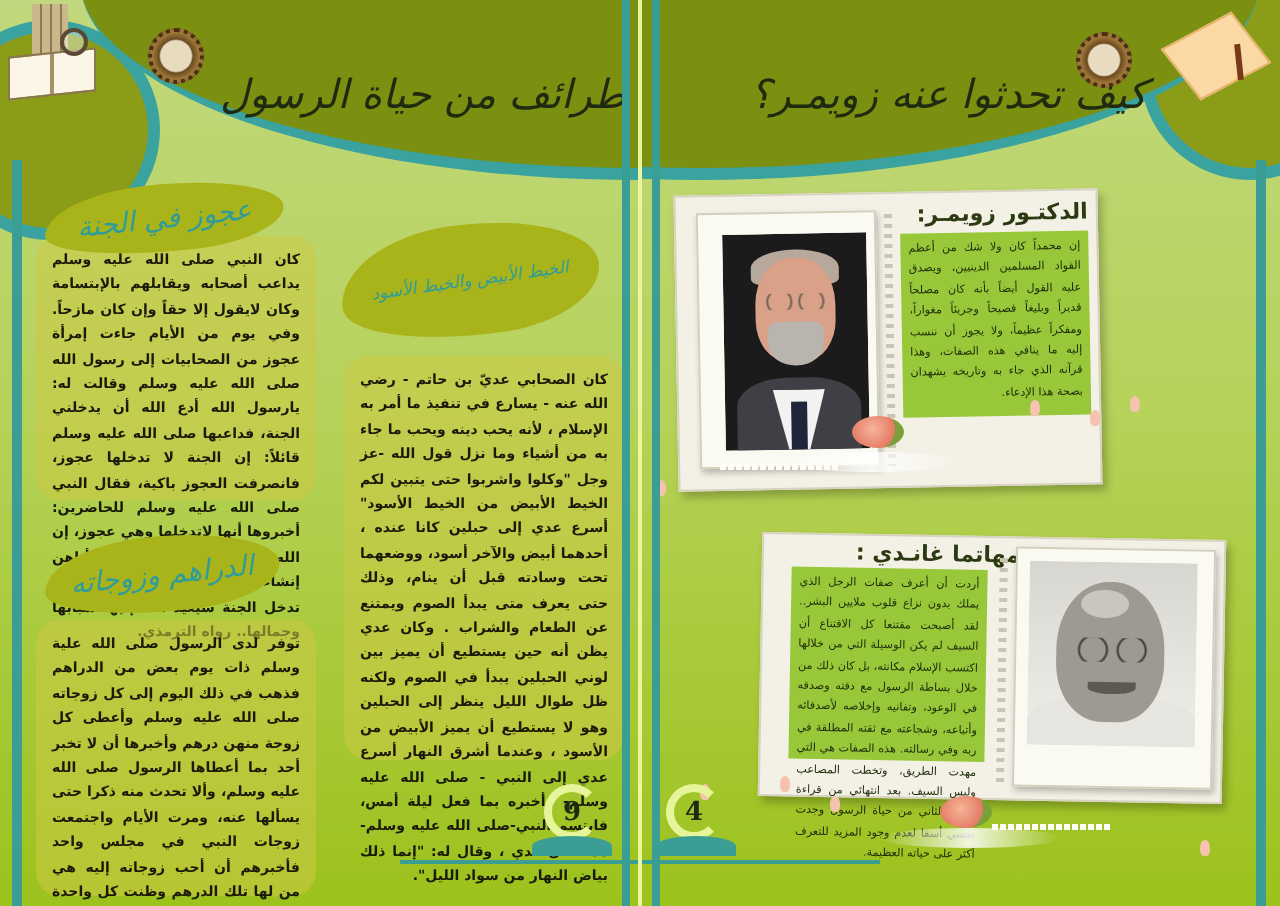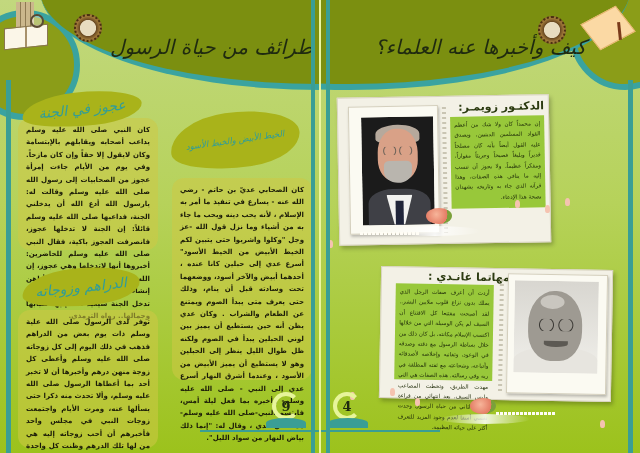--- a/index.html
+++ b/index.html
@@ -212,21 +212,21 @@
   </div>
 
   <div class="page page-right">
     <div class="corner-disc"></div>
     <div class="header-band"></div>
     <div class="scroll-icon">
       <div class="sheet"></div>
         <div class="pen"></div>
     </div>
     <div class="medallion"></div>
-    <div class="page-title">كيف وأخبرها عنه العلماء؟</div>
+    <div class="page-title">كيف تحدثوا عنه زويمـر؟</div>
 
     <div class="card" style="left:18px;top:96px;width:212px;height:148px;transform:rotate(-1deg);">
       <div class="photo-frame" style="left:10px;top:8px;width:90px;height:128px;">
         <div class="photo" style="left:12px;top:10px;width:72px;height:108px;">
           <div class="zw-bg"></div>
             <div class="zw-coat"></div>
             <div class="zw-shirt"></div>
             <div class="zw-tie"></div>
           <div class="zw-hair"></div>
             <div class="zw-head"></div>

